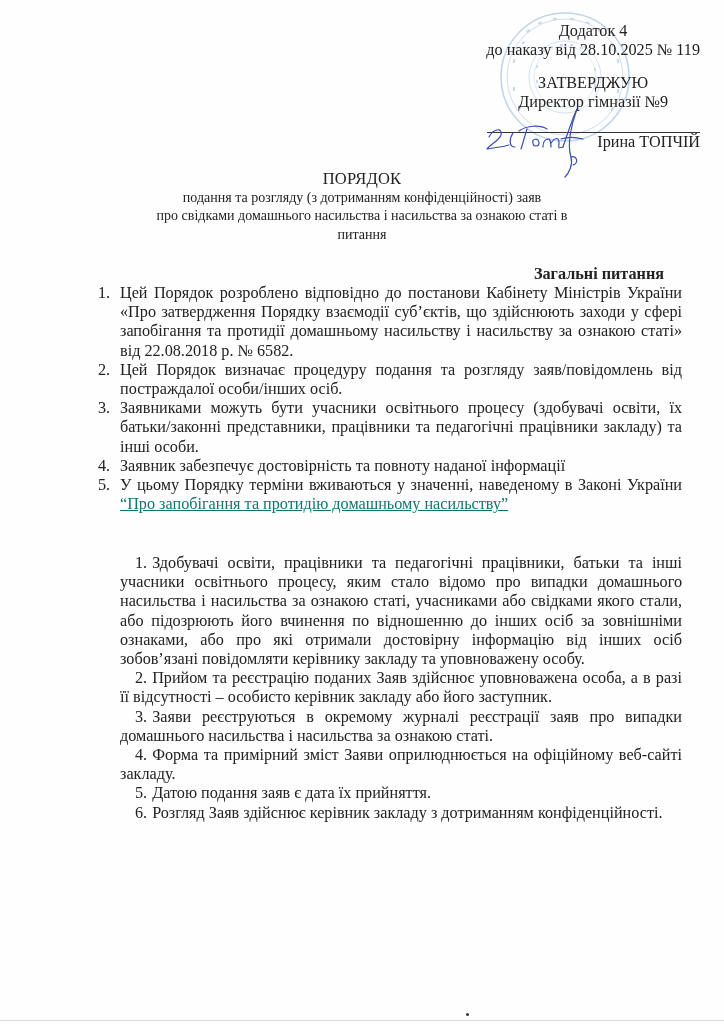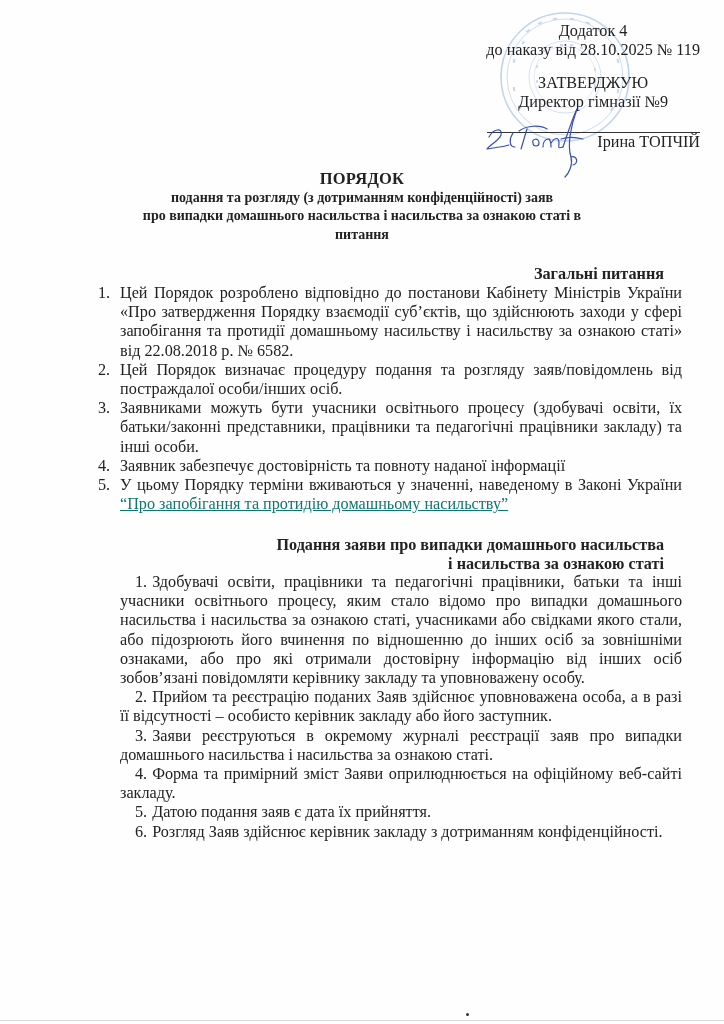--- a/index.html
+++ b/index.html
@@ -80,21 +80,21 @@
       opacity: 0.55;
     }
 
     
     .title-block {
       position: absolute;
       left: 60px;
       width: 604px;
       top: 170px;
       text-align: center;
-      font-weight: bold;
+      font-weight: normal;
       line-height: 18.5px;
     }
     .title-main { font-size: 16.5px; letter-spacing: 0.2px; }
     .title-sub { font-size: 14px; }
 
     .section-heading {
       position: absolute;
       left: 60px;
       width: 604px;
       text-align: right;
@@ -124,21 +124,21 @@
     .link {
       color: #0f766e;
       text-decoration: underline;
       cursor: pointer;
     }
 
     
     .paras {
       position: absolute;
       left: 120px;
-      top: 573px;
+      top: 554px;
       width: 562px;
       line-height: 19.2px;
     }
     .paras p {
       text-indent: 15px;
       text-align: justify;
     }
     .paras p .pnum { margin-right: 5px; }
   </style>
 </head>
@@ -206,21 +206,21 @@
       <path d="M88 52 C 92 40, 98 22, 102 14"></path>
       <path d="M102 14 C 96 30, 92 50, 96 62 C 98 70, 94 78, 90 82"></path>
       <path d="M96 62 C 102 60, 104 68, 98 70"></path>
       <path d="M86 44 C 92 42, 100 42, 108 44"></path>
     </g>
   </svg>
 
   <div class="title-block">
     <div class="title-main">ПОРЯДОК</div>
     <div class="title-sub">подання та розгляду (з дотриманням конфіденційності) заяв</div>
-    <div class="title-sub">про випадки домашнього насильства і насильства за ознакою статі в</div>
+    <div class="title-sub">про свідками домашнього насильства і насильства за ознакою статі в</div>
     <div class="title-sub">питання</div>
   </div>
 
   <div class="section-heading" style="top:265px;">Загальні питання</div>
 
   <ol class="list1">
     <li>
       <span class="num">1.</span>
       <span>Цей Порядок розроблено відповідно до постанови Кабінету Міністрів України «Про затвердження Порядку взаємодії суб’єктів, що здійснюють заходи у сфері запобігання та протидії домашньому насильству і насильству за ознакою статі» від 22.08.2018 р. № 6582.</span>
     </li>
@@ -235,24 +235,20 @@
     <li>
       <span class="num">4.</span>
       <span>Заявник забезпечує достовірність та повноту наданої інформації</span>
     </li>
     <li>
       <span class="num">5.</span>
       <span>У цьому Порядку терміни вживаються у значенні, наведеному в Законі України </span><a class="link">“Про запобігання та протидію домашньому насильству”</a>
     </li>
   </ol>
 
-  <div class="section-heading" style="top:536px;">
-    <div>Подання заяви про випадки домашнього насильства</div>
-    <div>і насильства за ознакою статі</div>
-  </div>
 
   <div class="paras">
     <p><span class="pnum">1.</span><span>Здобувачі освіти, працівники та педагогічні працівники, батьки та інші учасники освітнього процесу, яким стало відомо про випадки домашнього насильства і насильства за ознакою статі, учасниками або свідками якого стали, або підозрюють його вчинення по відношенню до інших осіб за зовнішніми ознаками, або про які отримали достовірну інформацію від інших осіб зобов’язані повідомляти керівнику закладу та уповноважену особу.</span></p>
     <p><span class="pnum">2.</span><span>Прийом та реєстрацію поданих Заяв здійснює уповноважена особа, а в разі її відсутності – особисто керівник закладу або його заступник.</span></p>
     <p><span class="pnum">3.</span><span>Заяви реєструються в окремому журналі реєстрації заяв про випадки домашнього насильства і насильства за ознакою статі.</span></p>
     <p><span class="pnum">4.</span><span>Форма та примірний зміст Заяви оприлюднюється на офіційному веб-сайті закладу.</span></p>
     <p><span class="pnum">5.</span><span>Датою подання заяв є дата їх прийняття.</span></p>
     <p><span class="pnum">6.</span><span>Розгляд Заяв здійснює керівник закладу з дотриманням конфіденційності.</span></p>
   </div>
 

